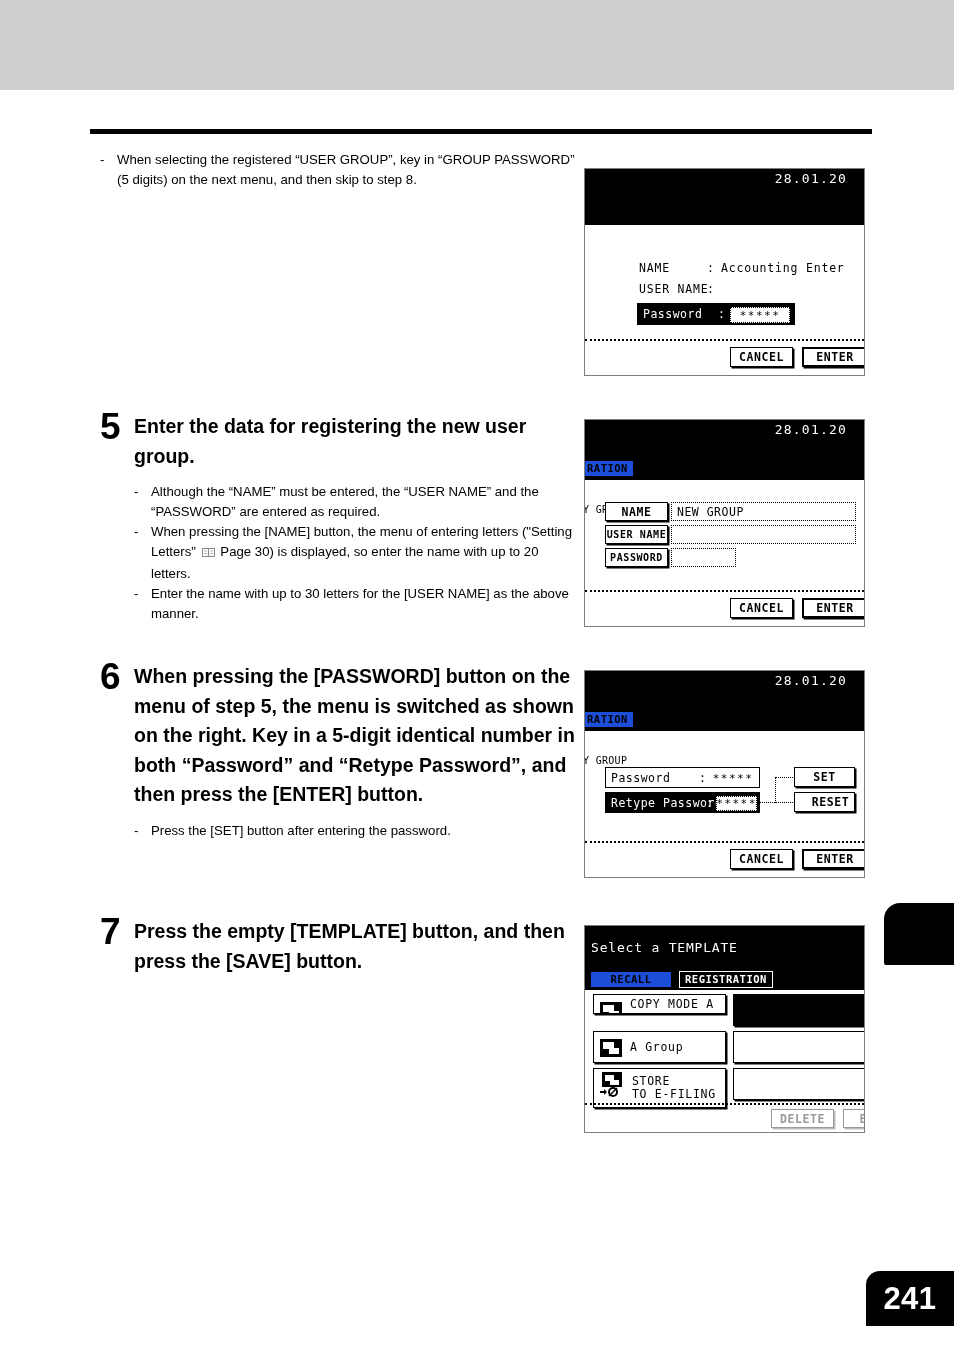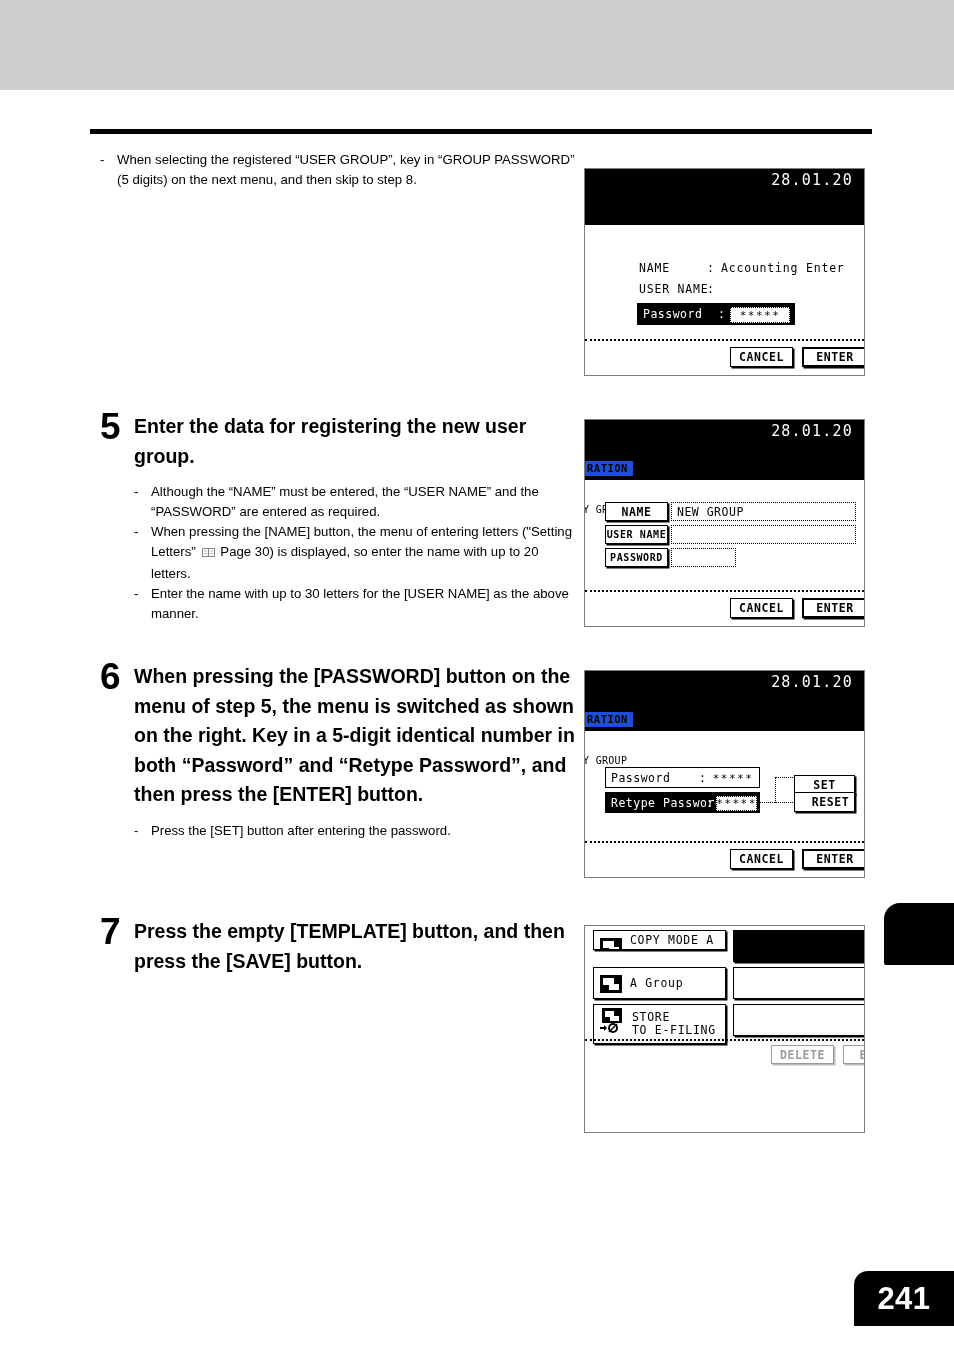--- a/index.html
+++ b/index.html
@@ -25,21 +25,21 @@
   }
   .edge-tab {
     position: absolute; right: 0; top: 903px;
     width: 70px; height: 62px;
     background: #000;
     border-top-left-radius: 16px;
     border-bottom-left-radius: 2px;
   }
   .page-num-tab {
     position: absolute; right: 0; bottom: 22px;
-    width: 100px; height: 55px;
+    width: 88px; height: 55px;
     background: #000;
     border-top-left-radius: 14px;
     color: #fff;
     font-size: 31px;
     font-weight: bold;
     display: flex; align-items: center; justify-content: center;
     letter-spacing: .5px;
   }
   
   .txtcol { position: absolute; left: 100px; width: 475px; }
@@ -84,22 +84,22 @@
     box-sizing: border-box;
     font-family: "DejaVu Sans Mono", monospace;
     overflow: hidden;
   }
   .lcd-top {
     background: #000; color: #fff;
     position: relative;
     box-sizing: border-box;
   }
   .lcd-date {
-    position: absolute; right: 11px; top: 2px;
-    font-size: 15px;
+    position: absolute; right: 17px; top: 2px;
+    font-size: 13px;
     letter-spacing: 1.2px;
     color: #fff;
     margin-left: 36px;
   }
   .lcd-body { position: relative; background: #fff; }
   .sep-dotted {
     border-top: 2px dotted #000;
     position: absolute; left: 0; right: 0;
   }
 
@@ -322,30 +322,35 @@
     <div class="field solid inv" style="left:20px; top:61px; width:155px; height:21px;">
       <span class="lbl">Retype Password</span>
       <span class="colon" style="left:100px;">:</span>
       <span class="val" style="left:110px; top:3px; width:41px; height:15px;">*****</span>
     </div>
 
     <div class="connector-v" style="left:190px; top:46px; height:26px;"></div>
     <div class="connector" style="left:190px; top:46px; width:18px;"></div>
     <div class="connector" style="left:175px; top:71px; width:33px;"></div>
 
-    <div class="btn" style="left:209px; top:36px; width:61px; height:20px;margin-top:8px;">SET</div>
+    <div class="btn" style="left:209px; top:36px; width:61px; height:20px;">SET</div>
     <div class="btn" style="left:209px; top:61px; width:61px; height:20px;padding-left:12px;">RESET</div>
 
     <div class="sep-dotted" style="top:110px;"></div>
     <div class="btn" style="left:145px; top:118px; width:63px; height:20px;">CANCEL</div>
     <div class="btn thick" style="left:217px; top:118px; width:66px; height:20px;">ENTER</div>
   </div>
 </div>
 
 <div class="lcd" style="top:925px; height:208px;">
+  <div class="lcd-top" style="height:64px;">
+    <span class="tmpl-title">Select a TEMPLATE</span>
+    <span class="tab-chip" style="left:5px; bottom:2px; width:82px; box-sizing:border-box; text-align:center;">RECALL</span>
+    <span class="tab-chip" style="left:94px; bottom:2px; background:#000; color:#fff; border-color:#fff;">REGISTRATION</span>
+  </div>
   <div class="lcd-body" style="height:142px;">
 
     <div class="tmpl-btn" style="left:8px; top:4px; width:133px; height:20px;">
       <span class="doc-icon"><svg width="22" height="18" viewBox="0 0 22 18">
             <rect x="0" y="0" width="22" height="18" fill="#000"></rect>
             <rect x="3" y="3" width="11" height="7" fill="#fff"></rect>
             <rect x="9" y="9" width="10" height="6" fill="#fff"></rect>
           </svg></span>
       <span class="tmpl-label">COPY MODE A</span>
     </div>

